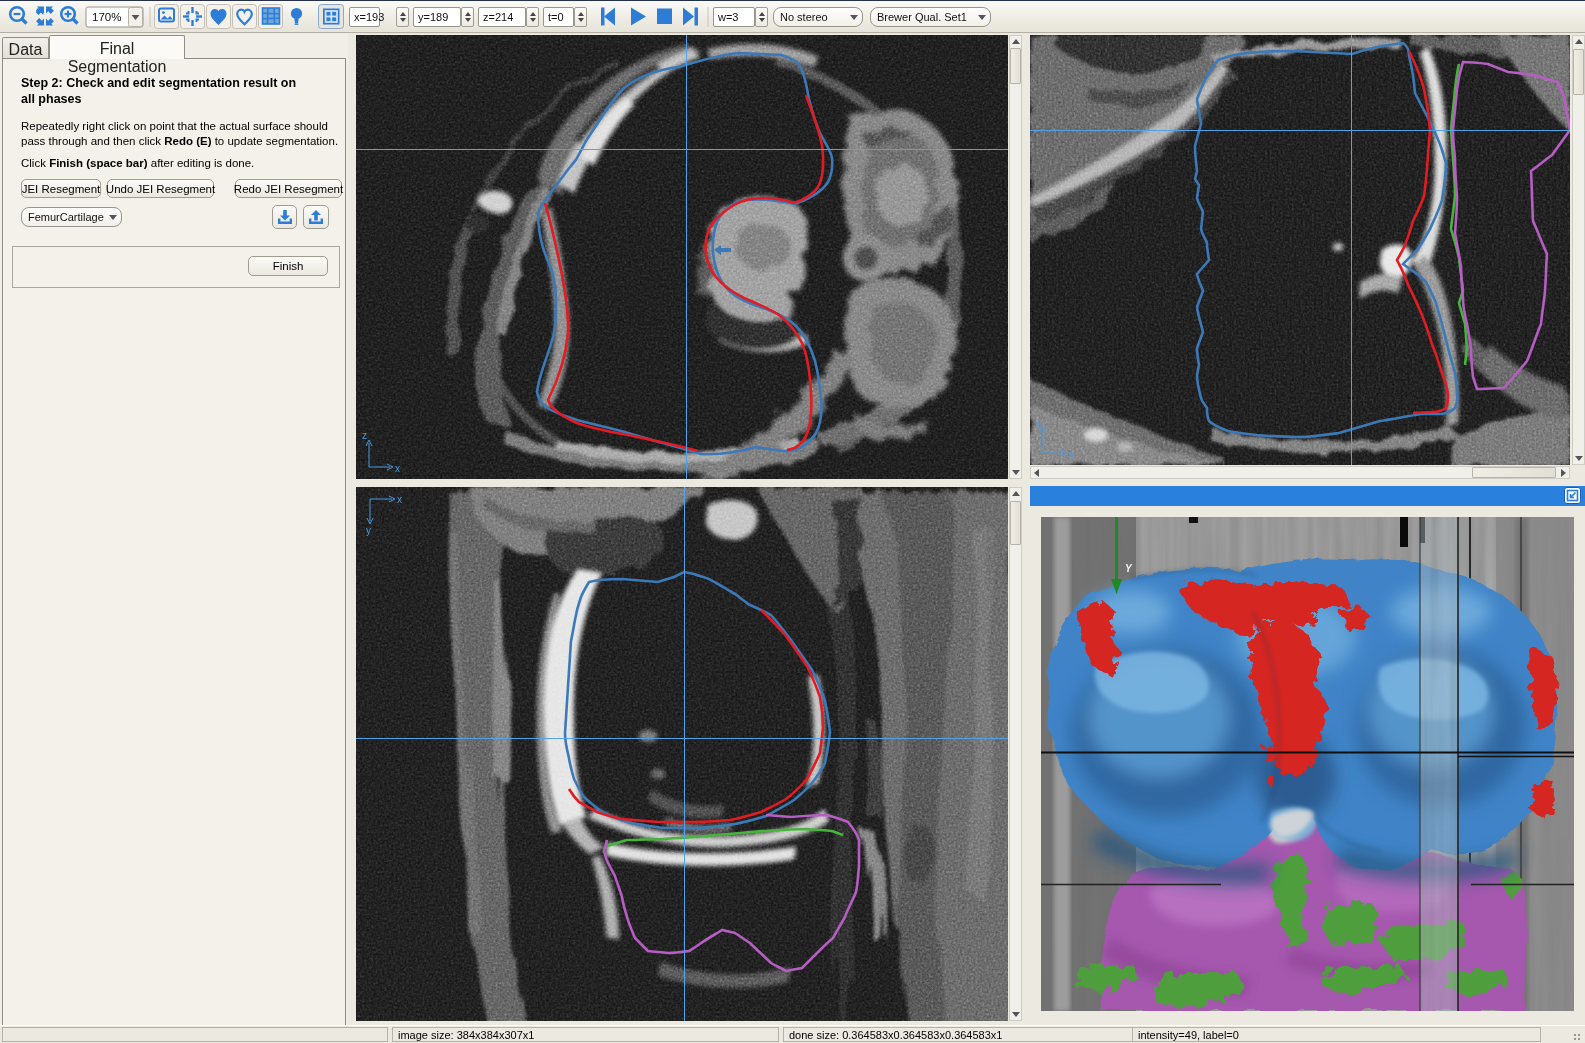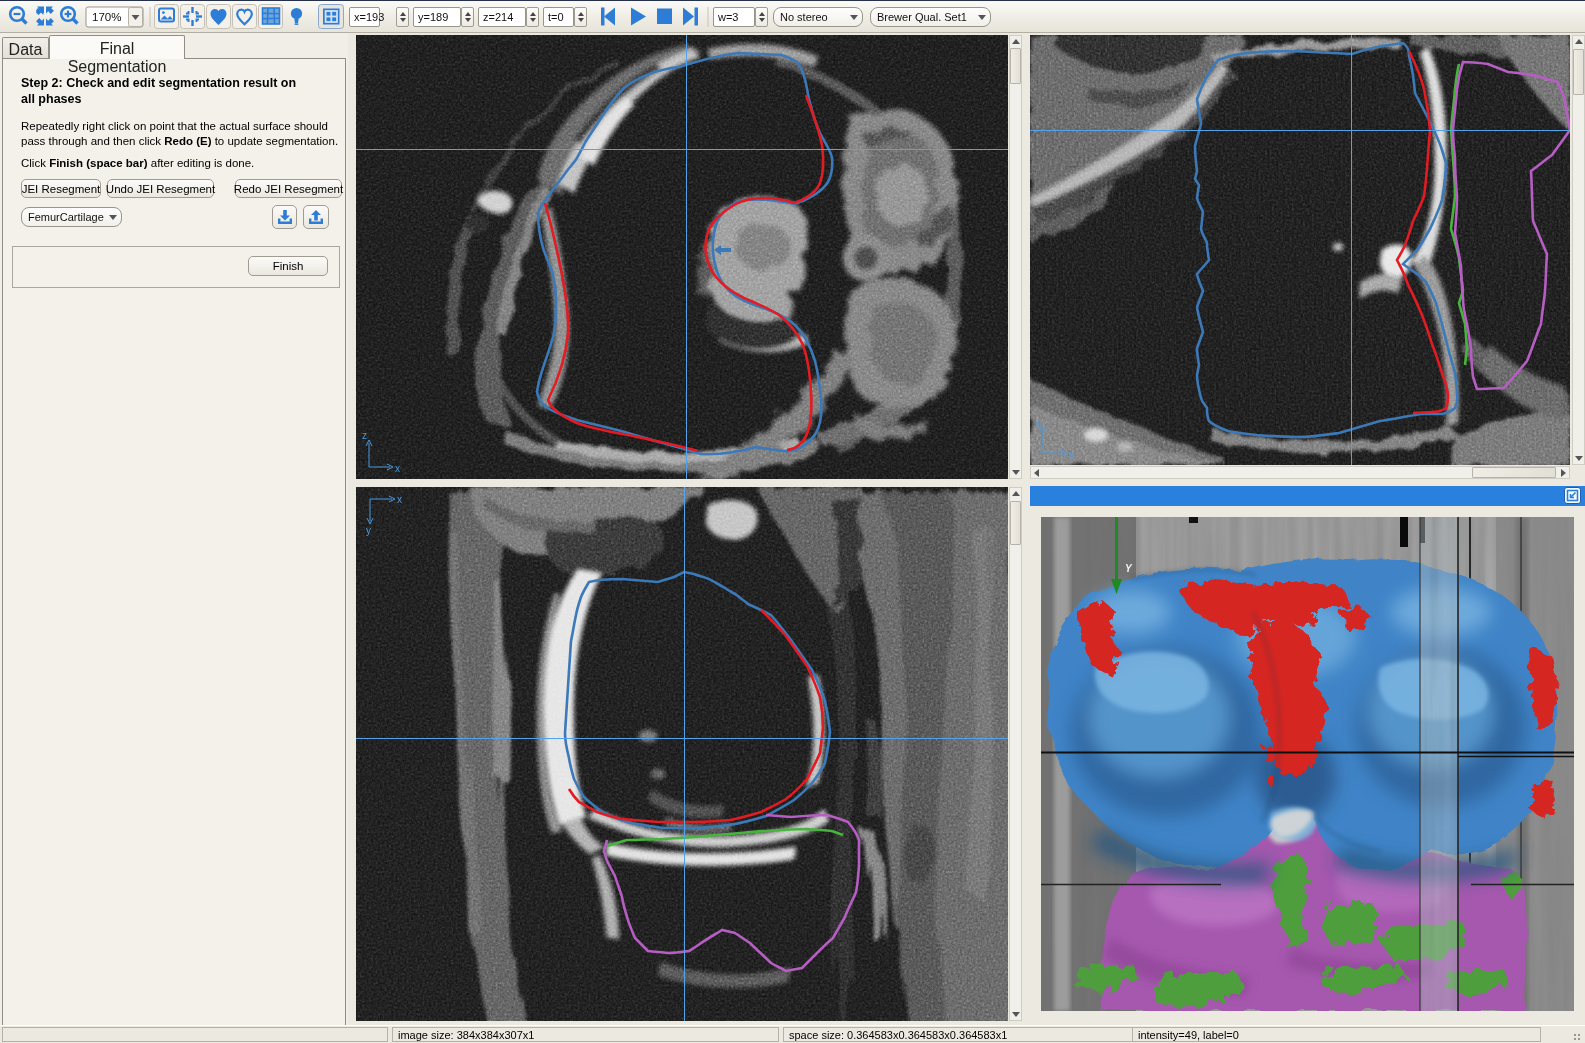--- a/index.html
+++ b/index.html
@@ -648,17 +648,17 @@
     </div>
     <div class="sbthumb" style="top:13px;height:44px;"></div>
     <div class="sbbtn" style="top:521px;">
       <div class="tri-dn"></div>
     </div>
   </div>
 
   <div id="status" class="abs">
     <div class="stseg" style="left:2px;width:386px;"></div>
     <div class="stseg" style="left:392px;width:387px;">image size: 384x384x307x1</div>
-    <div class="stseg" style="left:783px;width:387px;">space size: 0.364583x0.364583x0.364583x1</div>
+    <div class="stseg" style="left:783px;width:387px;">done size: 0.364583x0.364583x0.364583x1</div>
     <div class="stseg" style="left:1132px;width:409px;">intensity=49, label=0</div>
     <div style="position:absolute;right:3px;top:8px;width:8px;height:8px;
       background:radial-gradient(circle at 1px 1px,#9a968b 1px,transparent 1.2px);background-size:4px 4px;"></div>
   </div>
 
 </body></html>

